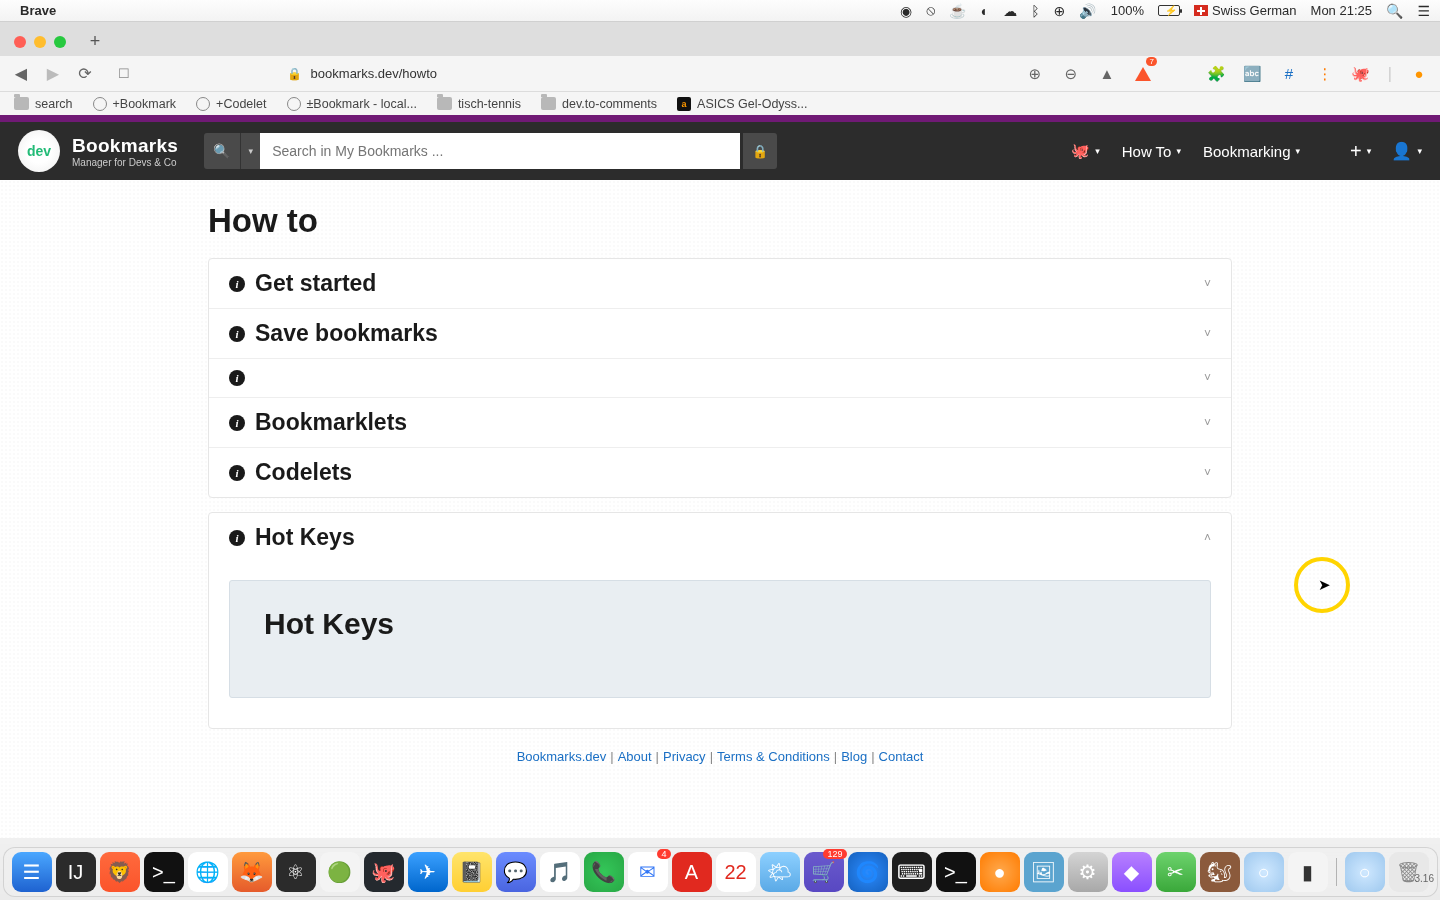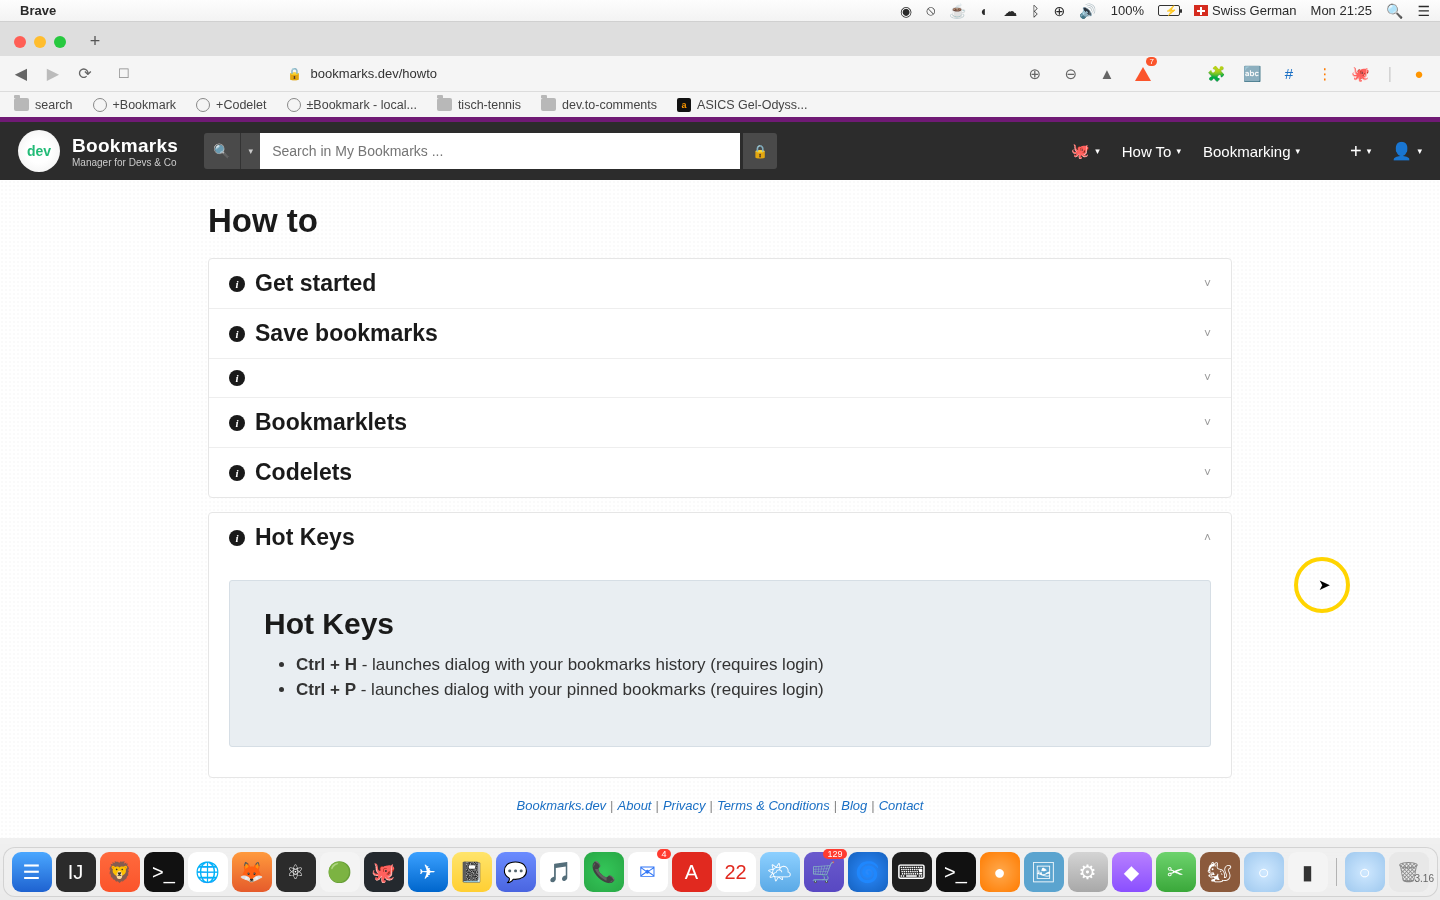--- a/index.html
+++ b/index.html
@@ -32,21 +32,21 @@
 .toolbar { height: 36px; background: #f5f5f5; border-bottom: 1px solid #dcdcdc; display: flex; align-items: center; padding: 0 12px; gap: 14px; }
 .nav-ic { width: 18px; height: 18px; display: flex; align-items: center; justify-content: center; color: #666; font-size: 16px; }
 .nav-ic.dis { color: #bbb; }
 .url { flex: 1; display: flex; align-items: center; gap: 8px; font-size: 13px; color: #333; padding-left: 180px; }
 .url .lock { color: #666; font-size: 12px; }
 .tool-right { display: flex; align-items: center; gap: 18px; }
 .ticon { width: 18px; height: 18px; font-size: 15px; color: #666; display: flex; align-items: center; justify-content: center; position: relative; }
 .brave-shield { width: 0; height: 0; border-left: 8px solid transparent; border-right: 8px solid transparent; border-bottom: 14px solid #fb542b; position: relative; }
 .brave-shield .badge { position: absolute; top: -10px; right: -14px; background: #fb542b; color: #fff; border-radius: 7px; font-size: 8px; padding: 0 3px; }
 
-.bmbar { height: 30px; background: #f5f5f5; border-bottom: 5px solid #701a75; display: flex; align-items: center; padding: 0 14px; gap: 20px; font-size: 12.5px; color: #444; }
+.bmbar { height: 30px; background: #f5f5f5; border-bottom: 7px solid #701a75; display: flex; align-items: center; padding: 0 14px; gap: 20px; font-size: 12.5px; color: #444; }
 .bm { display: flex; align-items: center; gap: 6px; }
 .bm .fic { width: 15px; height: 13px; background: #b8b8b8; border-radius: 2px; position: relative; }
 .bm .fic::before { content:''; position:absolute; top:-3px; left:0; width:6px; height:3px; background:#b8b8b8; border-radius:1px 1px 0 0; }
 .bm .gic { width: 14px; height: 14px; border: 1.5px solid #888; border-radius: 50%; position: relative; }
 .bm .aic { width: 14px; height: 14px; background: #111; border-radius: 2px; display:flex; align-items:center; justify-content:center; color:#ff9900; font-size:9px; font-weight:700; }
 
 
 .page-nav { height: 58px; background: #2c2c2c; display: flex; align-items: center; padding: 0 18px; color: #fff; }
 .logo-wrap { display: flex; align-items: center; gap: 12px; }
 .logo-circ { width: 42px; height: 42px; border-radius: 50%; background: radial-gradient(circle,#fff 40%,#eee); display:flex; align-items:center; justify-content:center; font-size:14px; color:#2b7; font-weight:700; }
@@ -75,21 +75,21 @@
 .acc-head .info { width: 16px; height: 16px; border-radius: 50%; background: #1a1a1a; color: #fff; font-size: 11px; font-weight: 700; display:flex; align-items:center; justify-content:center; margin-right: 10px; font-family: Georgia, serif; font-style: italic; }
 .acc-head .lbl { font-size: 23px; font-weight: 700; color: #1a1a1a; }
 .acc-head .chev { margin-left: auto; color: #999; font-size: 12px; }
 .acc-body { padding: 18px 20px 30px; }
 .panel { background: #e9eef2; border: 1px solid #d6dee5; border-radius: 3px; padding: 26px 34px 44px; }
 .panel h2 { font-size: 30px; font-weight: 700; margin-bottom: 12px; color: #1a1a1a; }
 .panel ul { list-style: disc; padding-left: 32px; font-size: 17px; color: #333; line-height: 1.45; }
 .panel li b { font-weight: 700; }
 
 .footer-links { text-align: center; font-size: 13px; color: #555; padding-top: 6px; }
-.footer-links a { color: #1a6fc4; text-decoration: none; font-style: italic; }
+.footer-links a { color: #1a6fc4; text-decoration: none; }
 .footer-links .sep { color: #888; margin: 0 4px; }
 
 
 .cursor-ring { position: fixed; width: 56px; height: 56px; border: 4px solid #ffd400; border-radius: 50%; pointer-events: none; left: 1294px; top: 557px; }
 .cursor-ptr { position: fixed; left: 1318px; top: 576px; font-size: 15px; color: #000; pointer-events: none; }
 
 
 .dock-wrap { position: fixed; bottom: 0; left: 0; right: 0; height: 62px; display: flex; align-items: flex-end; justify-content: center; background: linear-gradient(transparent, rgba(0,0,0,.02)); }
 .dock { background: rgba(240,240,240,.65); border: 1px solid rgba(0,0,0,.12); border-radius: 12px; padding: 4px 8px; display: flex; gap: 4px; backdrop-filter: blur(8px); margin-bottom: 3px; }
 .dapp { width: 40px; height: 40px; border-radius: 9px; display: flex; align-items: center; justify-content: center; font-size: 20px; color: #fff; position: relative; }
@@ -277,24 +277,20 @@
 
     <div class="card">
       <div class="acc-head">
         <span class="info">i</span>
         <span class="lbl">Hot Keys</span>
         <span class="chev">˄</span>
       </div>
       <div class="acc-body">
         <div class="panel">
           <h2>Hot Keys</h2>
-          <ul id="hotkey-list">
-              <li><b>Ctrl + H</b> - launches dialog with your bookmarks history (requires login)</li>
-              <li><b>Ctrl + P</b> - launches dialog with your pinned bookmarks (requires login)</li>
-            </ul>
         </div>
       </div>
     </div>
 
     <div class="footer-links" id="footer-links"><a href="#">Bookmarks.dev</a><span class="sep">|</span><a href="#">About</a><span class="sep">|</span><a href="#">Privacy</a><span class="sep">|</span><a href="#">Terms &amp; Conditions</a><span class="sep">|</span><a href="#">Blog</a><span class="sep">|</span><a href="#">Contact</a></div>
   </div>
 </div>
 
 <div class="cursor-ring"></div>
 <div class="cursor-ptr">➤</div>

